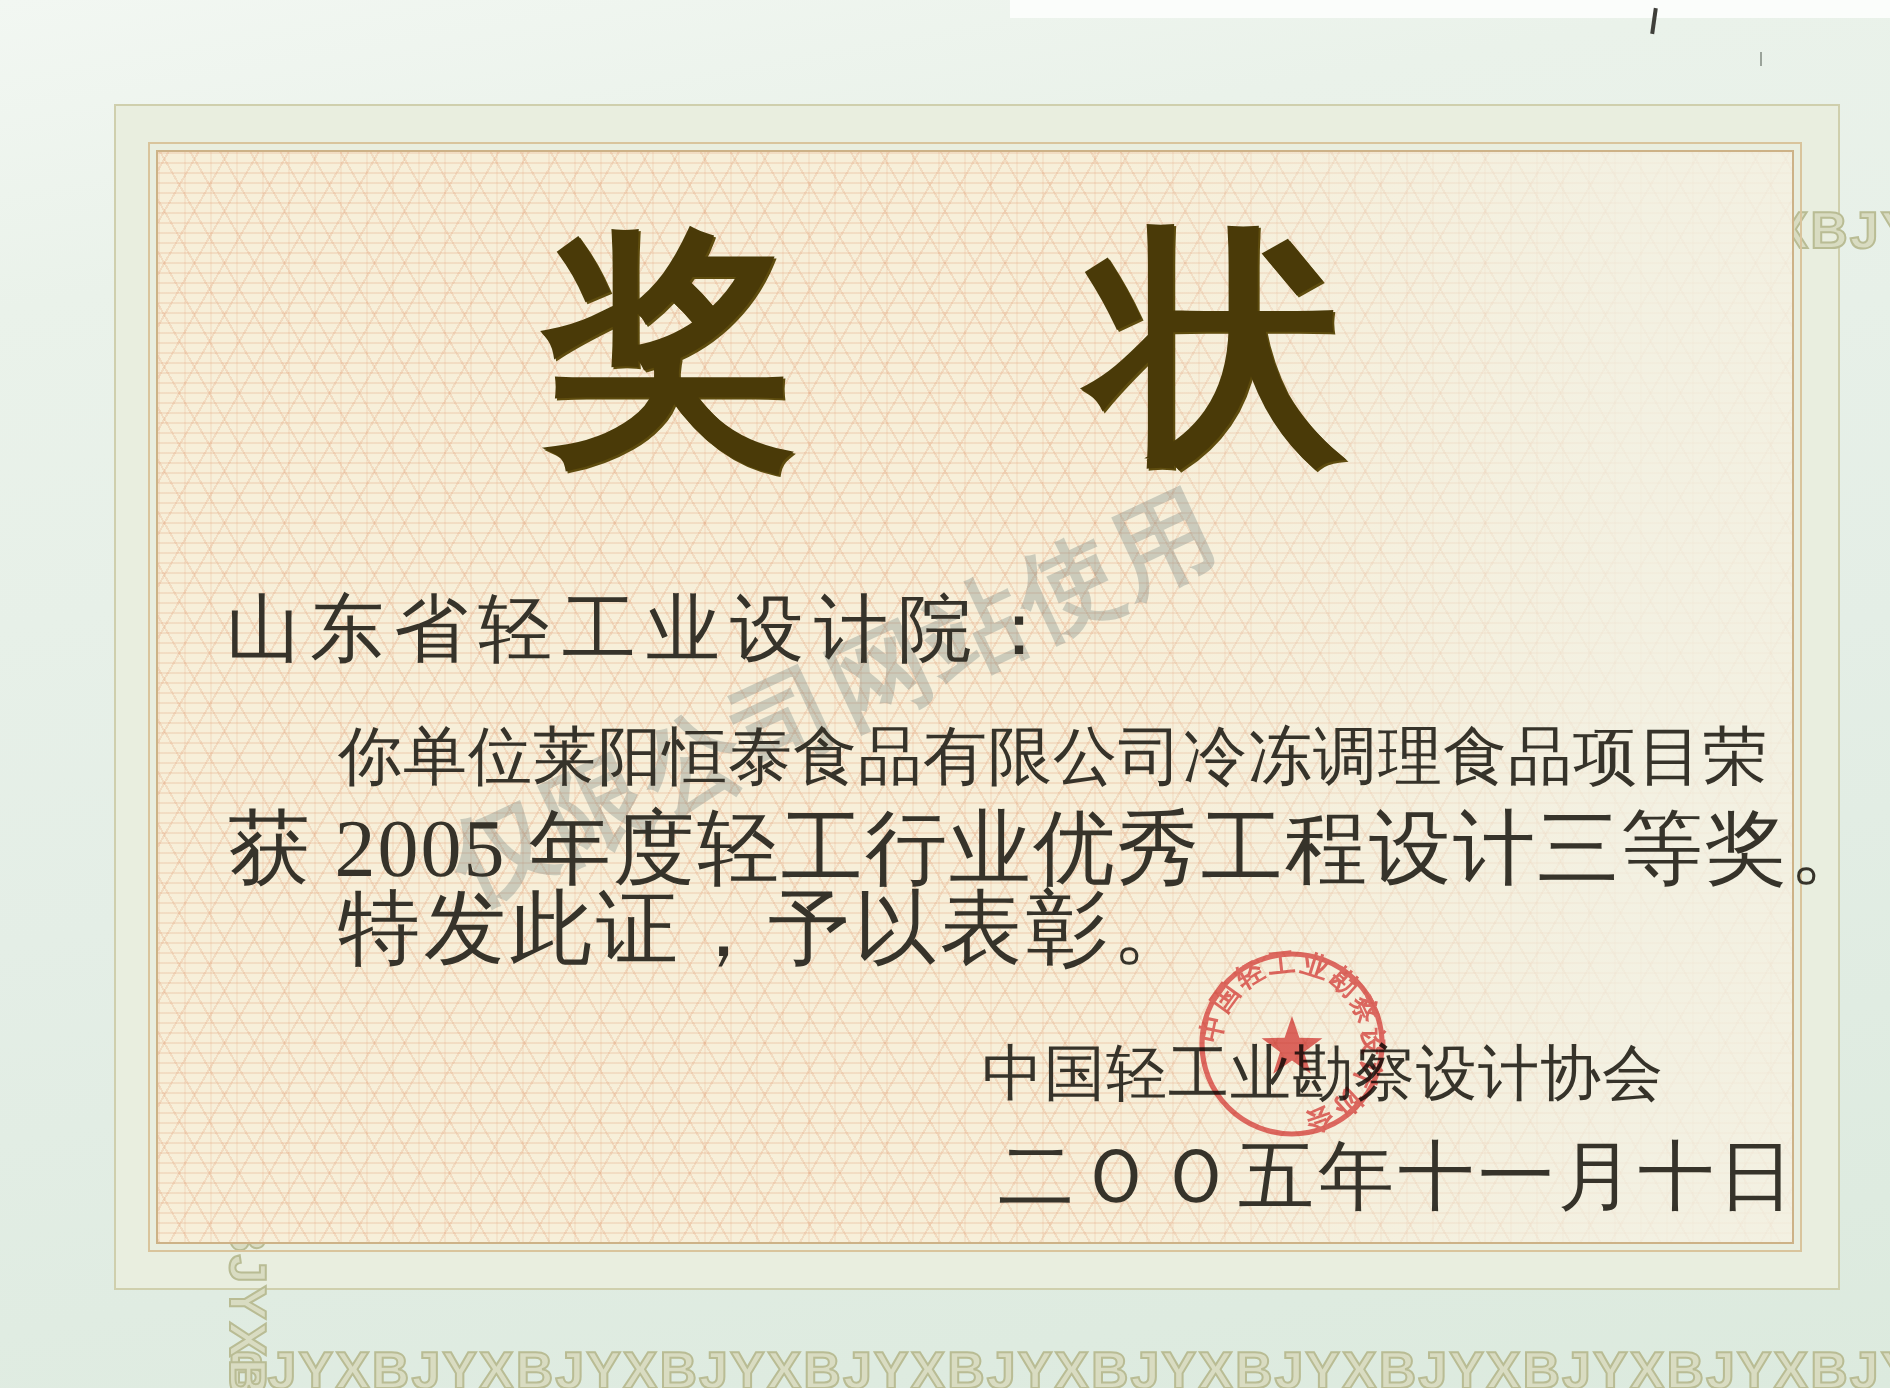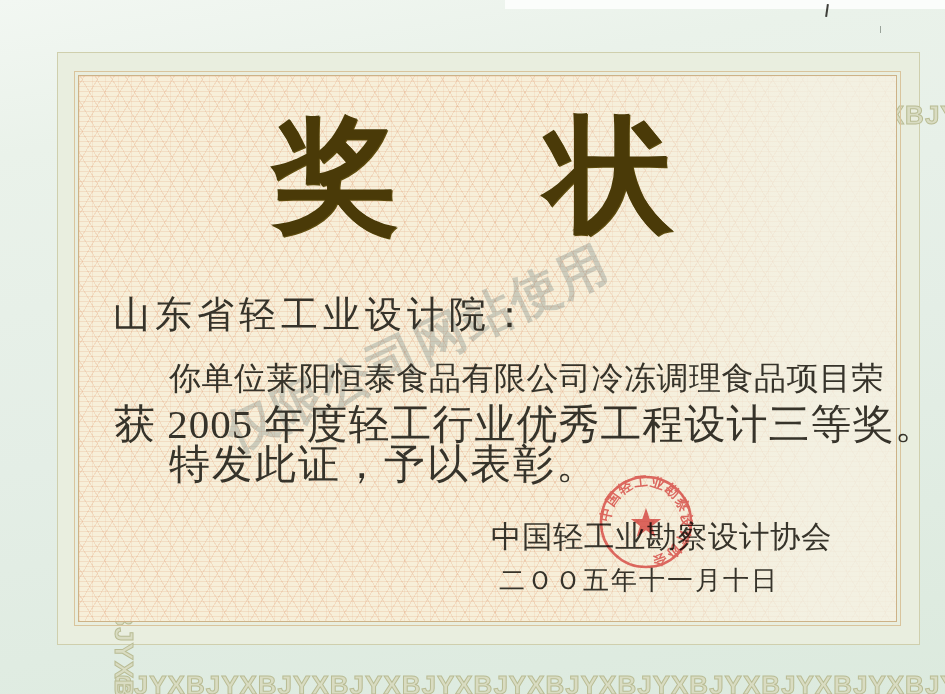--- a/index.html
+++ b/index.html
@@ -80,21 +80,21 @@
   }
   .txt{
     position:absolute;z-index:2;white-space:nowrap;
     color:#36332a;font-weight:normal;
   }
   .recipient{left:34px;top:214px;font-size:37px;letter-spacing:5px;}
   .body-1{left:90px;top:281px;font-size:32px;letter-spacing:0.5px;}
   .body-2{left:35px;top:321px;font-size:41px;letter-spacing:1px;}
   .body-3{left:90px;top:361px;font-size:41px;letter-spacing:2px;}
   .issuer{left:412px;top:441px;font-size:30.5px;letter-spacing:0.5px;}
-  .date{left:420px;top:487px;font-size:26px;letter-spacing:2px;}
+  .date{left:420px;top:487px;font-size:38px;letter-spacing:2px;}
   
   .seal{
     position:absolute;left:512px;top:391px;width:110px;height:110px;z-index:3;
     opacity:0.82;mix-blend-mode:multiply;
   }
 </style>
 </head>
 <body>
 
 <div class="scan">

